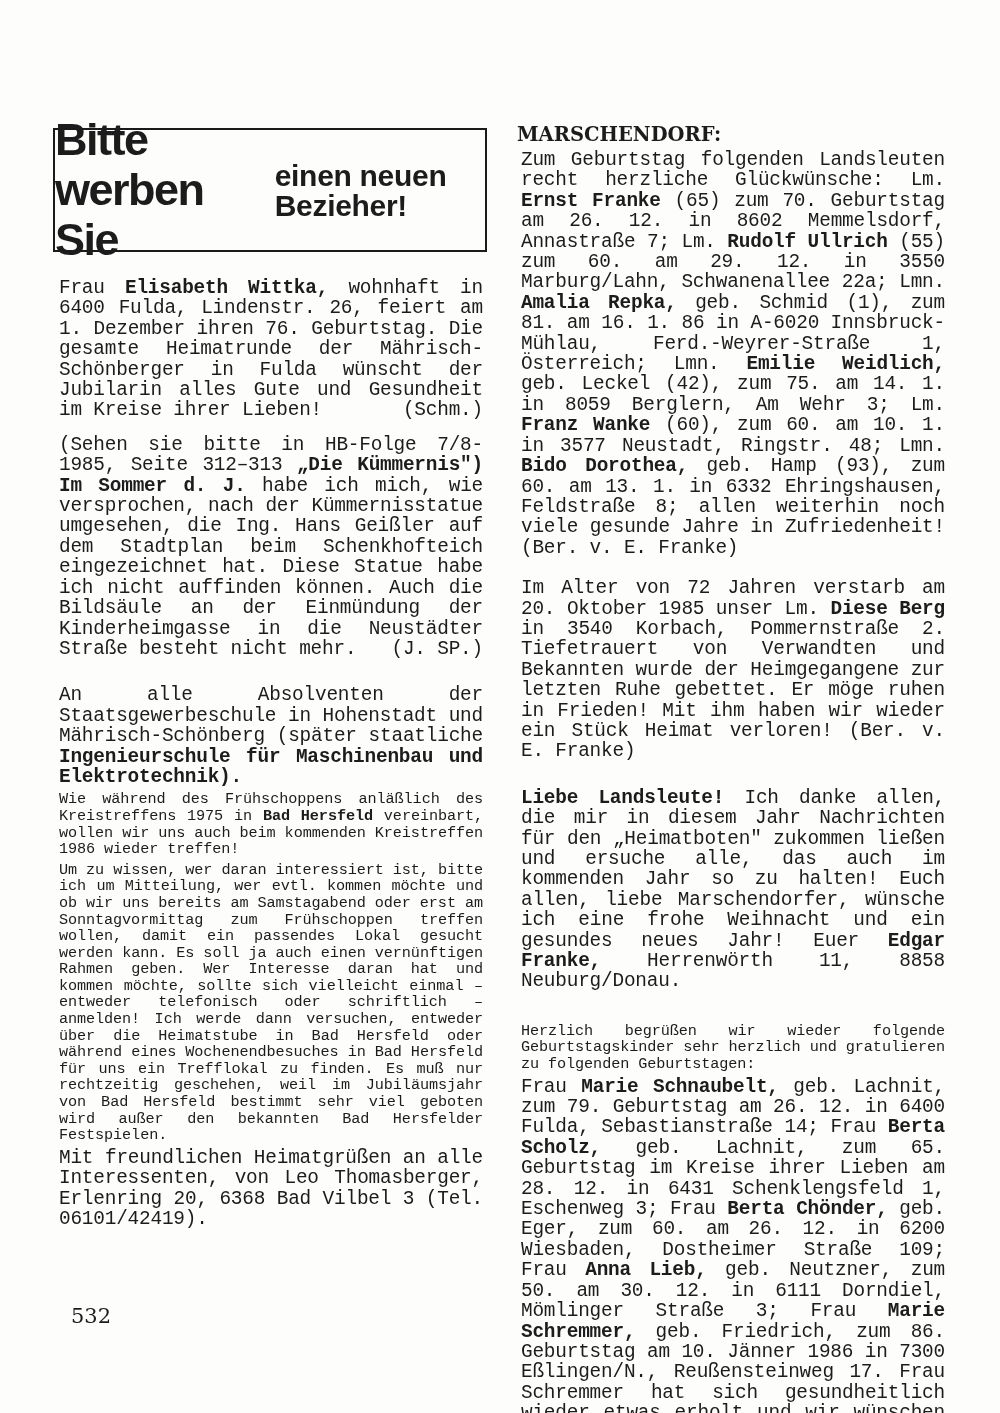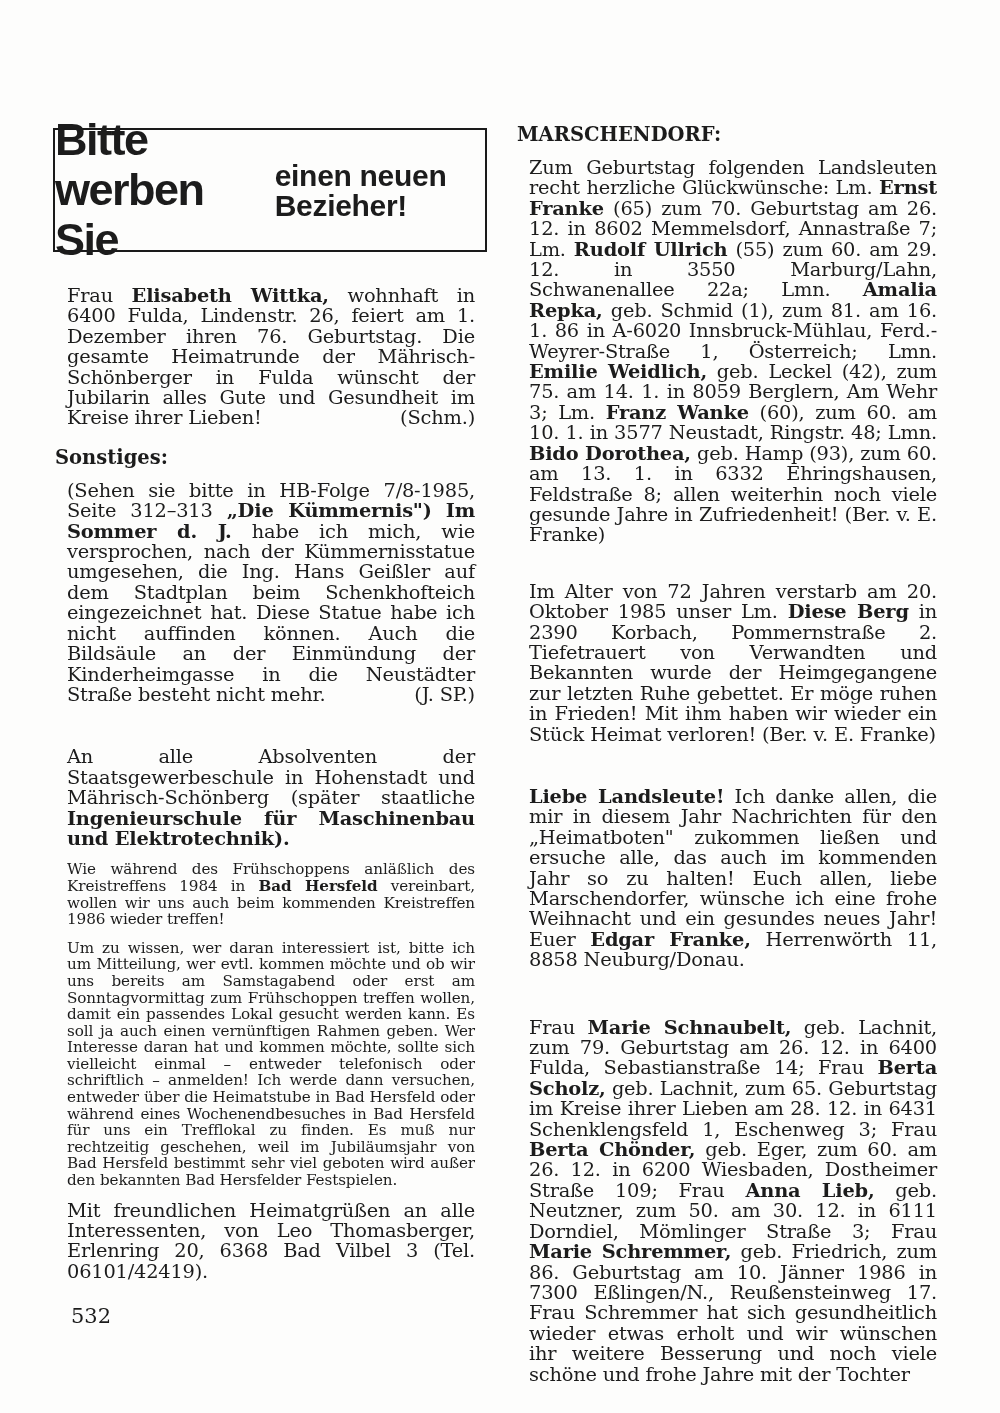--- a/index.html
+++ b/index.html
@@ -4,21 +4,21 @@
 <style>
   html, body { margin: 0; padding: 0; }
   body {
     width: 1000px; height: 1413px; background: #fdfdfc; color: #1c1c1c;
     font-family: "DejaVu Serif", "Liberation Serif", serif;
     position: relative; overflow: hidden;
   }
   .col { position: absolute; top: 124px; }
   .col-left { left: 55px; width: 432px; }
   .col-right { left: 517px; width: 432px; }
-  p { margin: 12px; text-align: justify; }
+  p { margin: 4px; text-align: justify; font-family: Liberation Mono, monospace; }
   .big { font-size: 19.4px; line-height: 20.4px; letter-spacing: -0.2px; }
   .small { font-size: 15.2px; line-height: 16.6px; letter-spacing: -0.1px; }
   b { font-weight: bold; }
   .head { font-weight: bold; font-size: 19.5px; line-height: 22px; }
   .gap { height: 12px; }
   .gap-s { height: 6px; }
   .ad-box {
     border: 2.5px solid #1a1a1a; height: 120px; margin: 4px 0 16px -2px;
     display: flex; flex-direction: row; align-items: center; justify-content: center;
     font-family: "Liberation Sans", "DejaVu Sans", sans-serif; font-weight: bold;
@@ -34,40 +34,40 @@
   <div class="ad-box">
     <div class="ad-title">Bitte werben Sie</div>
     <div class="ad-sub">einen neuen Bezieher!</div>
   </div>
 
   <div class="gap-s"></div>
 
   <p class="big"><span>Frau </span><b>Elisabeth Wittka,</b><span> wohnhaft in 6400 Fulda, Lindenstr. 26, feiert am 1. Dezember ihren 76. Geburtstag. Die gesamte Heimatrunde der Mährisch-Schönberger in Fulda wünscht der Jubilarin alles Gute und Gesundheit im Kreise ihrer Lieben!</span> <span style="float:right">(Schm.)</span></p>
   <div class="gap-s" style="clear:both"></div>
 
-  <div class="head">Sonstiges:</div>
   <p class="big"><span>(Sehen sie bitte in HB-Folge 7/8-1985, Seite 312–313 </span><b>„Die Kümmernis")</b><span> </span><b>Im Sommer d. J.</b><span> habe ich mich, wie versprochen, nach der Kümmernisstatue umgesehen, die Ing. Hans Geißler auf dem Stadtplan beim Schenkhofteich eingezeichnet hat. Diese Statue habe ich nicht auffinden können. Auch die Bildsäule an der Einmündung der Kinderheimgasse in die Neustädter Straße besteht nicht mehr.</span> <span style="float:right">(J. SP.)</span></p>
   <div class="gap-s" style="clear:both"></div>
 
   <div class="gap"></div>
 
   <p class="big"><span>An alle Absolventen der Staatsgewerbeschule in Hohenstadt und Mährisch-Schönberg (später staatliche </span><b>Ingenieurschule für Maschinenbau und Elektrotechnik</b><b>).</b></p>
-  <p class="small"><span>Wie während des Frühschoppens anläßlich des Kreistreffens 1984 in </span><b>Bad Hersfeld</b><span> vereinbart, wollen wir uns auch beim kommenden Kreistreffen 1986 wieder treffen!</span></p>
+  <p class="small"><span>Wie während des Frühschoppens anläßlich des Kreistreffens 1975 in </span><b>Bad Hersfeld</b><span> vereinbart, wollen wir uns auch beim kommenden Kreistreffen 1986 wieder treffen!</span></p>
   <p class="small">Um zu wissen, wer daran interessiert ist, bitte ich um Mitteilung, wer evtl. kommen möchte und ob wir uns bereits am Samstagabend oder erst am Sonntagvormittag zum Frühschoppen treffen wollen, damit ein passendes Lokal gesucht werden kann. Es soll ja auch einen vernünftigen Rahmen geben. Wer Interesse daran hat und kommen möchte, sollte sich vielleicht einmal – entweder telefonisch oder schriftlich – anmelden! Ich werde dann versuchen, entweder über die Heimatstube in Bad Hersfeld oder während eines Wochenendbesuches in Bad Hersfeld für uns ein Trefflokal zu finden. Es muß nur rechtzeitig geschehen, weil im Jubiläumsjahr von Bad Hersfeld bestimmt sehr viel geboten wird außer den bekannten Bad Hersfelder Festspielen.</p>
   <p class="big">Mit freundlichen Heimatgrüßen an alle Interessenten, von Leo Thomasberger, Erlenring 20, 6368 Bad Vilbel 3 (Tel. 06101/42419).</p>
 </div>
 
 <div class="col col-right">
   <div class="head">MARSCHENDORF:</div>
   <p class="big"><span>Zum Geburtstag folgenden Landsleuten recht herzliche Glückwünsche: Lm. </span><b>Ernst Franke</b><span> (65) zum 70. Geburtstag am 26. 12. in 8602 Memmelsdorf, Annastraße 7; Lm. </span><b>Rudolf Ullrich</b><span> (55) zum 60. am 29. 12. in 3550 Marburg/Lahn, Schwanenallee 22a; Lmn. </span><b>Amalia Repka,</b><span> geb. Schmid (1), zum 81. am 16. 1. 86 in A-6020 Innsbruck-Mühlau, Ferd.-Weyrer-Straße 1, Österreich; Lmn. </span><b>Emilie Weidlich,</b><span> geb. Leckel (42), zum 75. am 14. 1. in 8059 Berglern, Am Wehr 3; Lm. </span><b>Franz Wanke</b><span> (60), zum 60. am 10. 1. in 3577 Neustadt, Ringstr. 48; Lmn. </span><b>Bido Dorothea,</b><span> geb. Hamp (93), zum 60. am 13. 1. in 6332 Ehringshausen, Feldstraße 8; allen weiterhin noch viele gesunde Jahre in Zufriedenheit! (Ber. v. E. Franke)</span></p>
   <div class="gap"></div>
 
-  <p class="big"><span>Im Alter von 72 Jahren verstarb am 20. Oktober 1985 unser Lm. </span><b>Diese Berg</b><span> in 2390 Korbach, Pommernstraße 2. Tiefetrauert von Verwandten und Bekannten wurde der Heimgegangene zur letzten Ruhe gebettet. Er möge ruhen in Frieden! Mit ihm haben wir wieder ein Stück Heimat verloren! (Ber. v. E. Franke)</span></p>
+  <p class="big"><span>Im Alter von 72 Jahren verstarb am 20. Oktober 1985 unser Lm. </span><b>Diese Berg</b><span> in 3540 Korbach, Pommernstraße 2. Tiefetrauert von Verwandten und Bekannten wurde der Heimgegangene zur letzten Ruhe gebettet. Er möge ruhen in Frieden! Mit ihm haben wir wieder ein Stück Heimat verloren! (Ber. v. E. Franke)</span></p>
   <div class="gap" style="height:18px"></div>
 
   <p class="big"><b>Liebe Landsleute!</b><span> Ich danke allen, die mir in diesem Jahr Nachrichten für den „Heimatboten" zukommen ließen und ersuche alle, das auch im kommenden Jahr so zu halten! Euch allen, liebe Marschendorfer, wünsche ich eine frohe Weihnacht und ein gesundes neues Jahr! Euer </span><b>Edgar Franke,</b><span> Herrenwörth 11, 8858 Neuburg/Donau.</span></p>
   <div class="gap" style="height:20px"></div>
 
   <div class="gap-s" style="height:3px"></div>
+  <p class="small">Herzlich begrüßen wir wieder folgende Geburtstagskinder sehr herzlich und gratulieren zu folgenden Geburtstagen:</p>
   <p class="big"><span>Frau </span><b>Marie Schnaubelt,</b><span> geb. Lachnit, zum 79. Geburtstag am 26. 12. in 6400 Fulda, Sebastianstraße 14; Frau </span><b>Berta Scholz,</b><span> geb. Lachnit, zum 65. Geburtstag im Kreise ihrer Lieben am 28. 12. in 6431 Schenklengsfeld 1, Eschenweg 3; Frau </span><b>Berta Chönder,</b><span> geb. Eger, zum 60. am 26. 12. in 6200 Wiesbaden, Dostheimer Straße 109; Frau </span><b>Anna Lieb,</b><span> geb. Neutzner, zum 50. am 30. 12. in 6111 Dorndiel, Mömlinger Straße 3; Frau </span><b>Marie Schremmer,</b><span> geb. Friedrich, zum 86. Geburtstag am 10. Jänner 1986 in 7300 Eßlingen/N., Reußensteinweg 17. Frau Schremmer hat sich gesundheitlich wieder etwas erholt und wir wünschen ihr weitere Besserung und noch viele schöne und frohe Jahre mit der Tochter</span></p>
 </div>
 
 <div class="page-number">532</div>
 
 </body></html>

